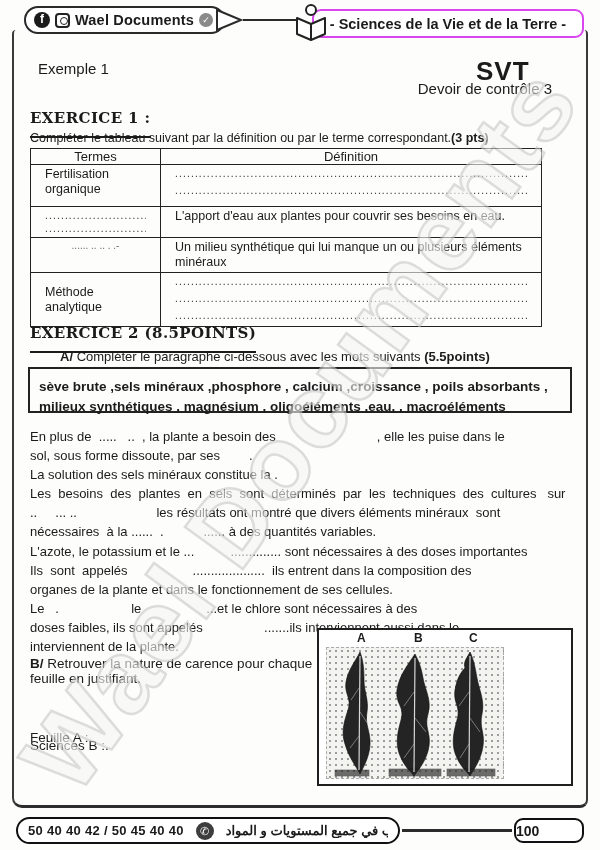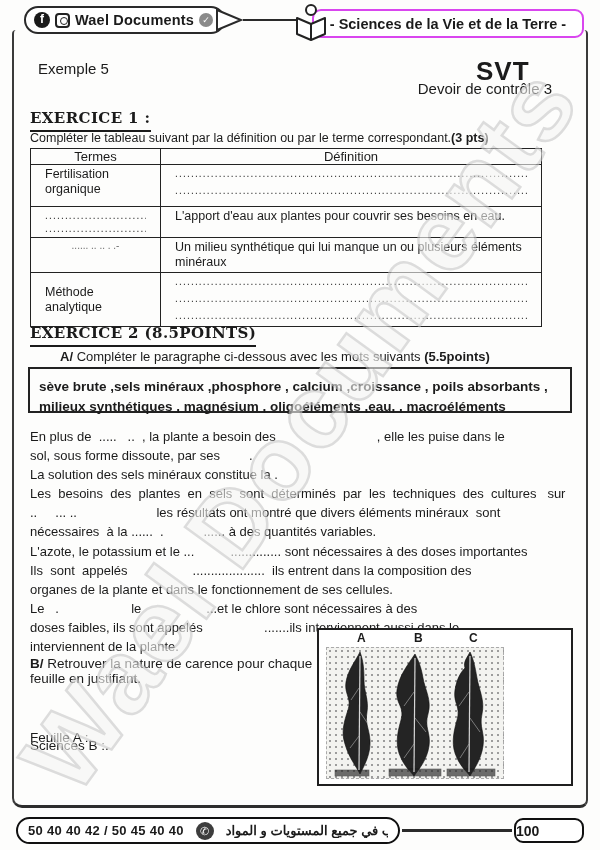--- a/index.html
+++ b/index.html
@@ -34,21 +34,21 @@
     border-left:2px solid #3a3a3a; border-right:2px solid #3a3a3a; border-bottom:3px solid #2d2d2d;
     border-radius:4px 4px 8px 10px; z-index:1; }
 
   
   .example { position:absolute; left:38px; top:60px; font-size:15px; z-index:2; }
   .title { position:absolute; left:0; top:80px; width:552px; text-align:right; font-size:15px; z-index:2; }
   .svt { position:absolute; left:476px; top:56px; font-size:26px; font-weight:bold; letter-spacing:1px; z-index:2; }
 
   
   .ex-heading { position:absolute; left:30px; font-family:"DejaVu Serif", serif; font-weight:bold;
-    font-size:15px; letter-spacing:.4px; border-bottom:2px solid #1b1b1b; padding-bottom:3px; z-index:2; }
+    font-size:15px; letter-spacing:.4px; border-bottom:2px solid #1b1b1b; padding-bottom:9px; z-index:2; }
   .ex1-h { top:109px; }
   .ex1-inst { position:absolute; left:30px; top:131px; font-size:12.5px; z-index:2; }
   .ex1-inst b { font-size:12.5px; }
 
   table.deftable { position:absolute; left:30px; top:148px; width:512px; border-collapse:collapse; z-index:2;
     table-layout:fixed; }
   table.deftable td, table.deftable th { border:1.5px solid #222; vertical-align:top; padding:2px 14px; overflow:hidden; }
   table.deftable th { font-weight:normal; font-size:13px; text-align:center; height:15px; padding:0; }
   .col-terme { width:130px; }
   .r1 { height:42px; } .r2 { height:30px; } .r3 { height:30px; } .r4 { height:54px; }
@@ -117,21 +117,21 @@
       <path d="M4 16 L18 22 L32 16 L32 32 L18 38 L4 32 Z" fill="#fff" stroke="#222" stroke-width="2" stroke-linejoin="round"></path>
       <line x1="18" y1="22" x2="18" y2="38" stroke="#222" stroke-width="2"></line>
     </svg>
   </span>
   <div class="badge-right">
     <span>- Sciences de la Vie et de la Terre -</span>
   </div>
 
   <div class="frame"></div>
 
-  <div class="example">Exemple 5</div>
+  <div class="example">Exemple 1</div>
   <div class="title">Devoir de contrôle 3</div>
   <div class="svt">SVT</div>
 
   <div class="ex-heading ex1-h">EXERCICE 1 :</div>
   <div class="ex1-inst"><span>Compléter le tableau suivant par la définition ou par le terme correspondant.</span><b>(3 pts)</b></div>
 
   <table class="deftable">
     <tbody>
         <tr>
       <th class="col-terme">Termes</th>

